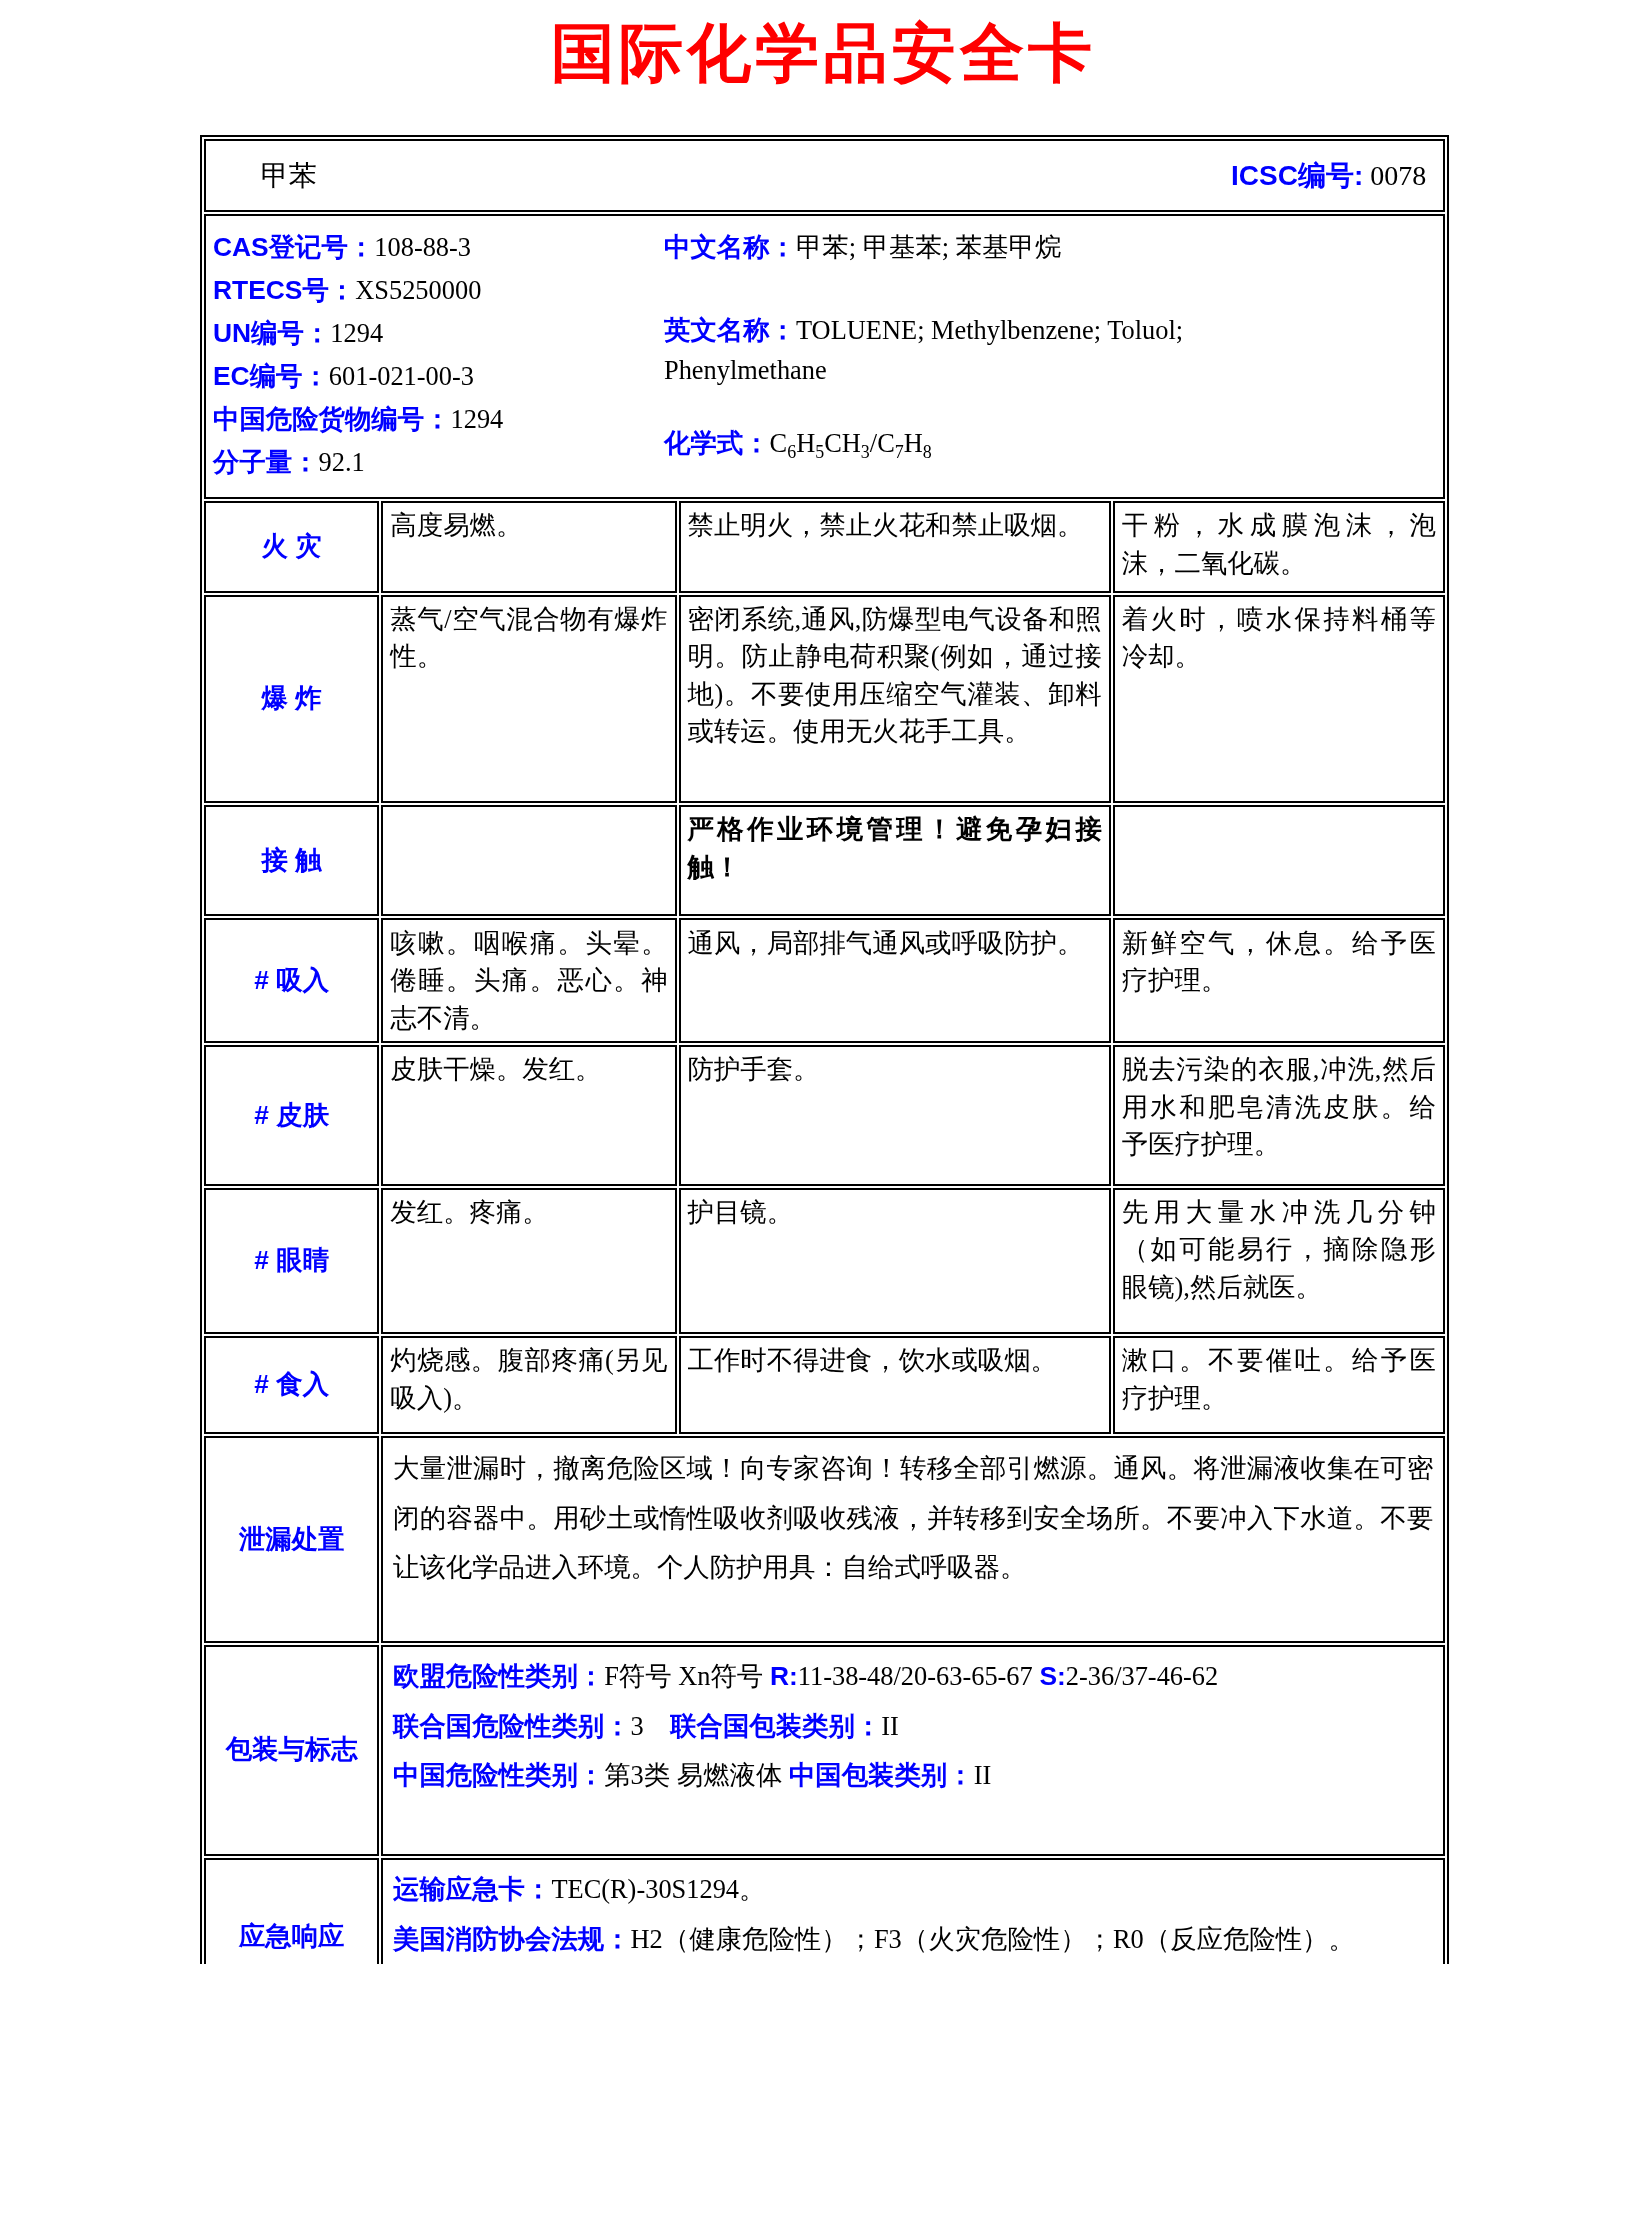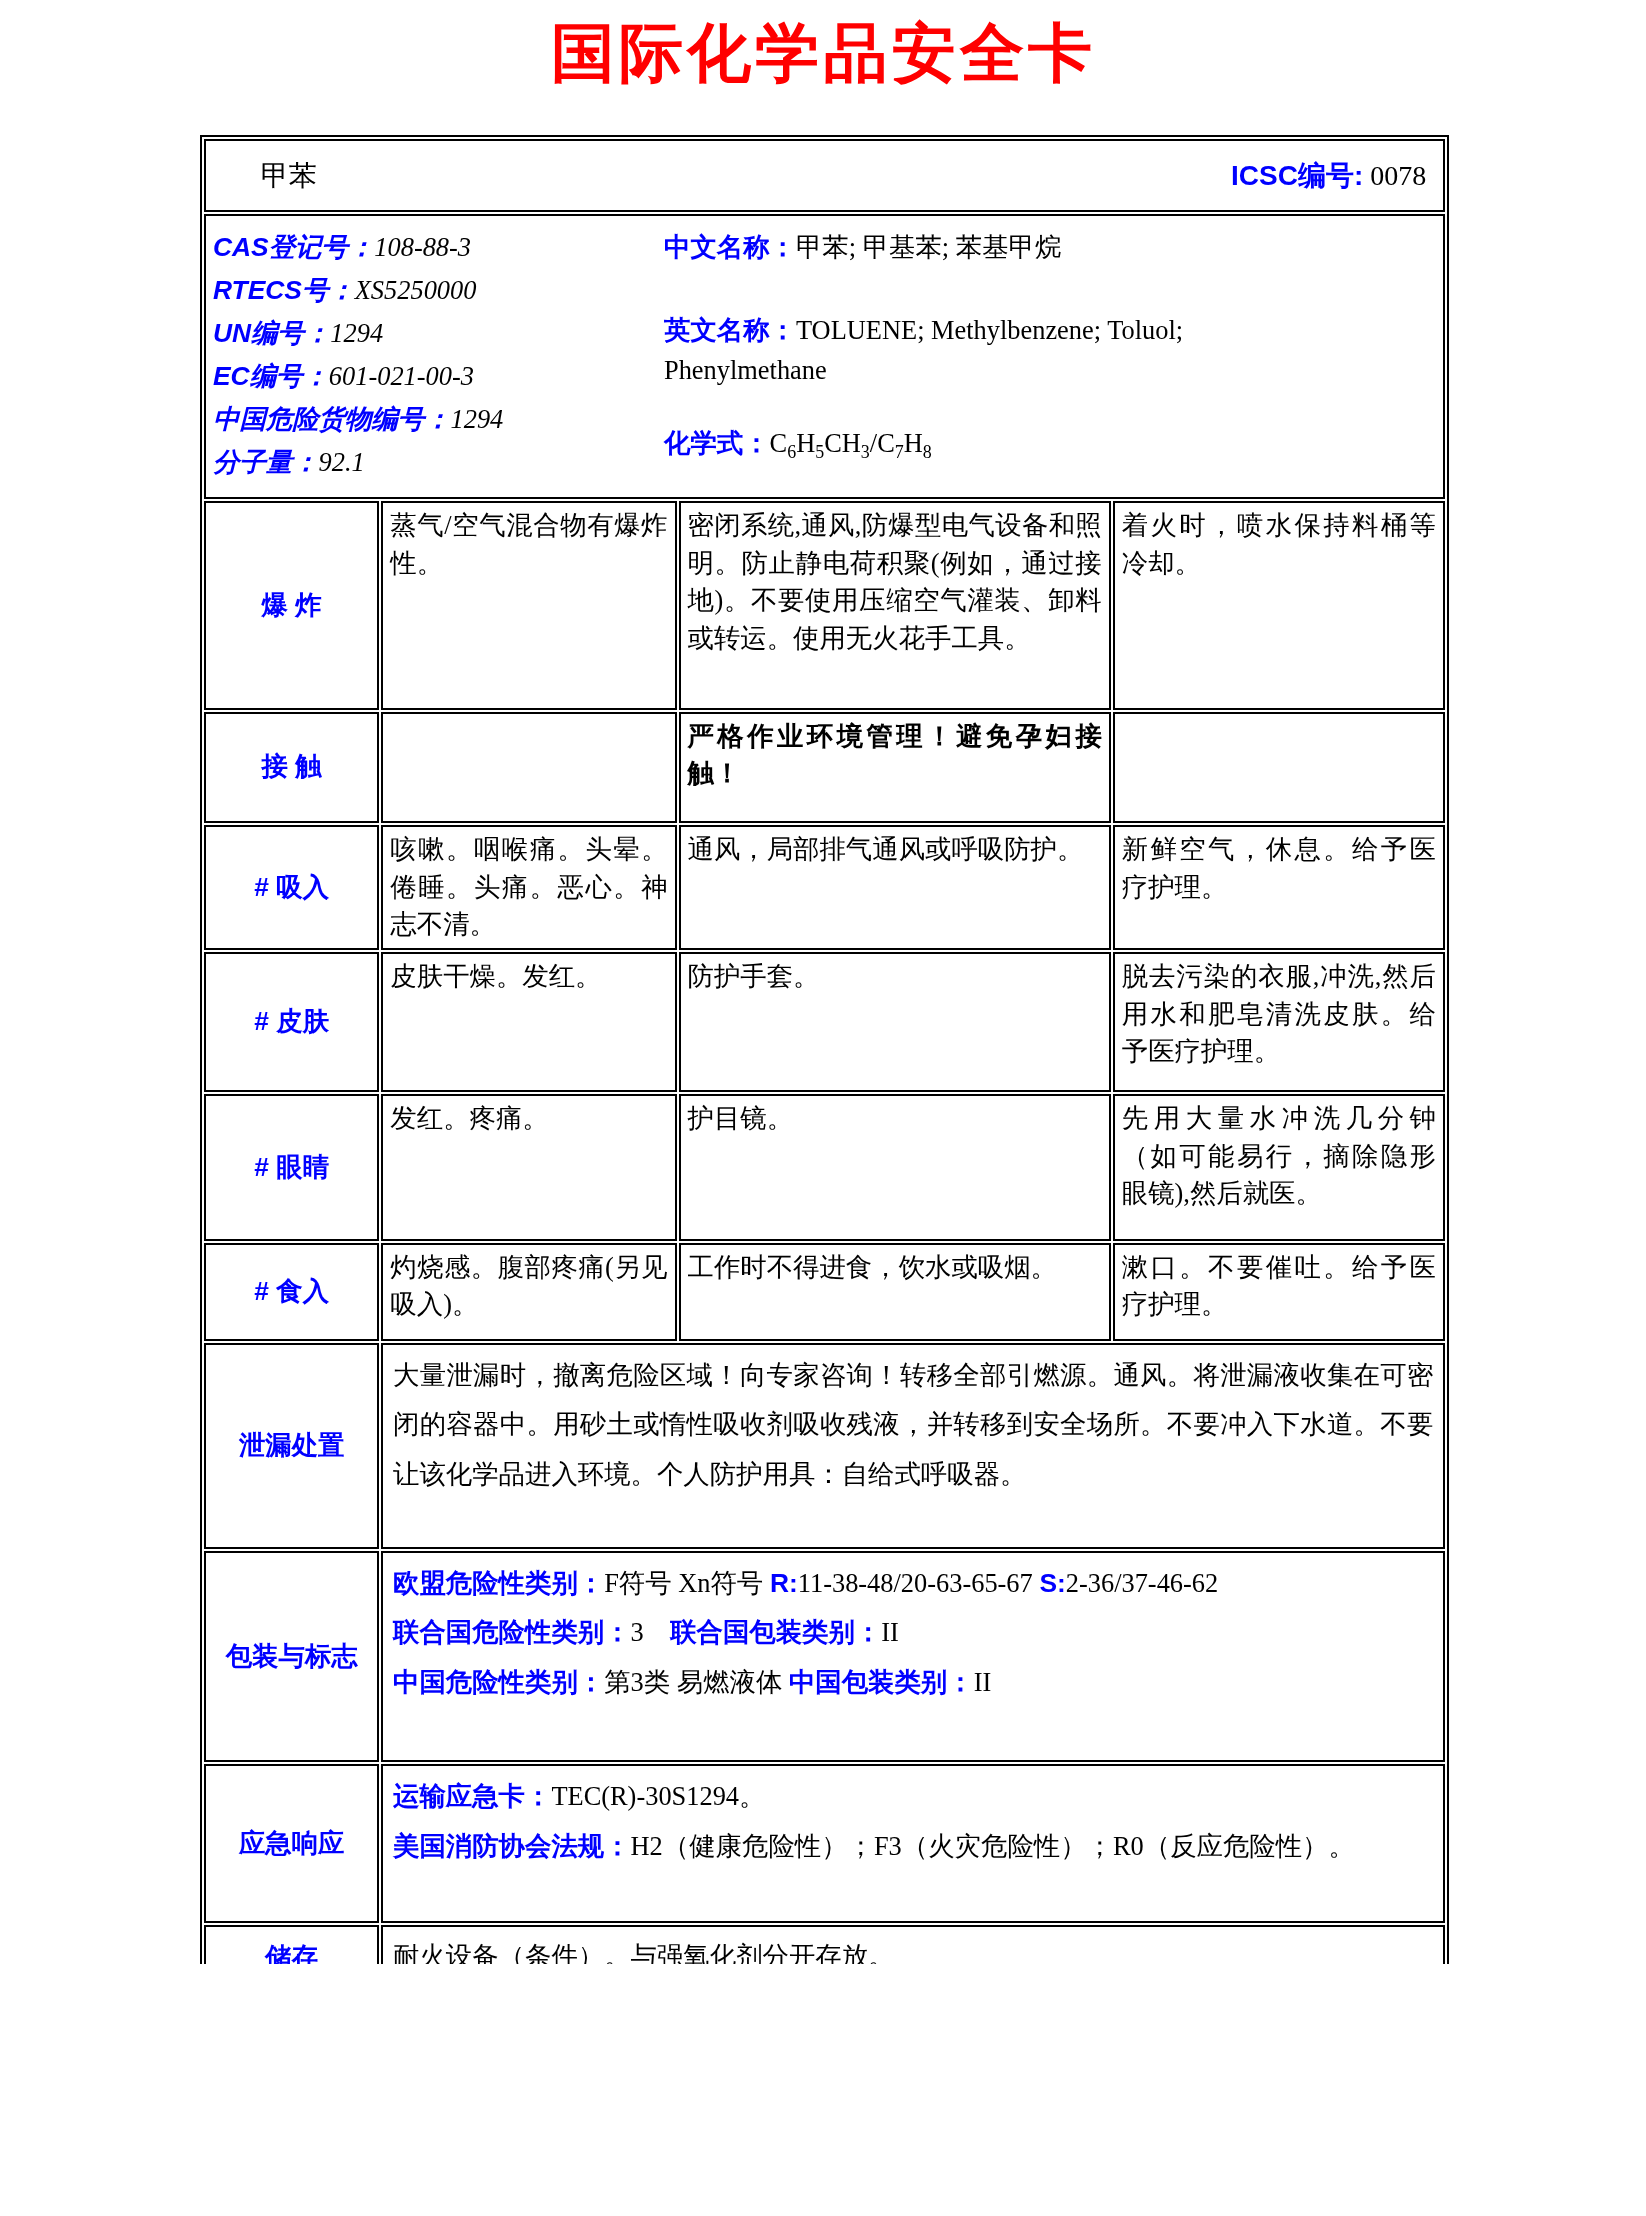--- a/index.html
+++ b/index.html
@@ -23,21 +23,21 @@
 
   .blab{color:var(--blue,#0000ff);font-weight:bold;font-family:"Liberation Sans",sans-serif;}
   .header-cell{vertical-align:middle;}
   .header-flex{display:flex;justify-content:space-between;align-items:center;padding:0 9.7px;}
   .substance{font-size:28px;}
   .icsc-wrap{font-size:28px;}
   .ident-cell{padding:9.7px 4.2px 4.2px 7px;}
   .ident-flex{display:flex;}
   .ident-left{width:451px;flex:none;}
   .ident-right{flex:1;min-width:0;}
-  .ident-item{line-height:43px;white-space:nowrap;font-size:26.4px;font-style:italic;}
+  .ident-item{line-height:43px;white-space:nowrap;font-size:26.4px;}
   .ident-item .blab{font-size:26.4px;}
   .ident-item-cn{line-height:43px;}
   .ident-item-en{margin-top:41px;line-height:40px;white-space:normal;}
   .en-line2{display:block;}
   .ident-item-formula{margin-top:35px;}
   sub{font-size:0.68em;}
   .tlabel{vertical-align:middle;text-align:center;color:var(--blue,#0000ff);
           font-weight:bold;font-family:"Liberation Sans",sans-serif;font-size:26.4px;line-height:1.35;}
   .thead-cell{vertical-align:middle;text-align:center;color:var(--blue,#0000ff);
           font-weight:bold;font-family:"Liberation Sans",sans-serif;font-size:29px;line-height:1.3;}
@@ -85,20 +85,26 @@
           <div class="ident-right">
             <div class="ident-item-cn"><span class="blab">中文名称：</span><span>甲苯; 甲基苯; 苯基甲烷</span></div>
             <div class="ident-item-en"><span class="blab">英文名称：</span><span>TOLUENE; Methylbenzene; Toluol;</span><span class="en-line2">Phenylmethane</span></div>
             <div class="ident-item-formula"><span class="blab">化学式：</span><span><span>C</span><sub>6</sub><span>H</span><sub>5</sub><span>CH</span><sub>3</sub><span>/C</span><sub>7</sub><span>H</span><sub>8</sub></span></div>
           </div>
         </div>
       </td>
     </tr>
 
 
+    <tr class="h-fire">
+      <td class="tlabel">火 灾</td>
+      <td class="cell-body">高度易燃。</td>
+      <td class="cell-body">禁止明火，禁止火花和禁止吸烟。</td>
+      <td class="cell-body">干粉，水成膜泡沫，泡沫，二氧化碳。</td>
+    </tr>
 
     <tr class="h-expl">
       <td class="tlabel">爆 炸</td>
       <td class="cell-body">蒸气/空气混合物有爆炸性。</td>
       <td class="cell-body">密闭系统,通风,防爆型电气设备和照明。防止静电荷积聚(例如，通过接地)。不要使用压缩空气灌装、卸料或转运。使用无火花手工具。</td>
       <td class="cell-body">着火时，喷水保持料桶等冷却。</td>
     </tr>
 
     <tr class="h-contact">
       <td class="tlabel">接 触</td>

